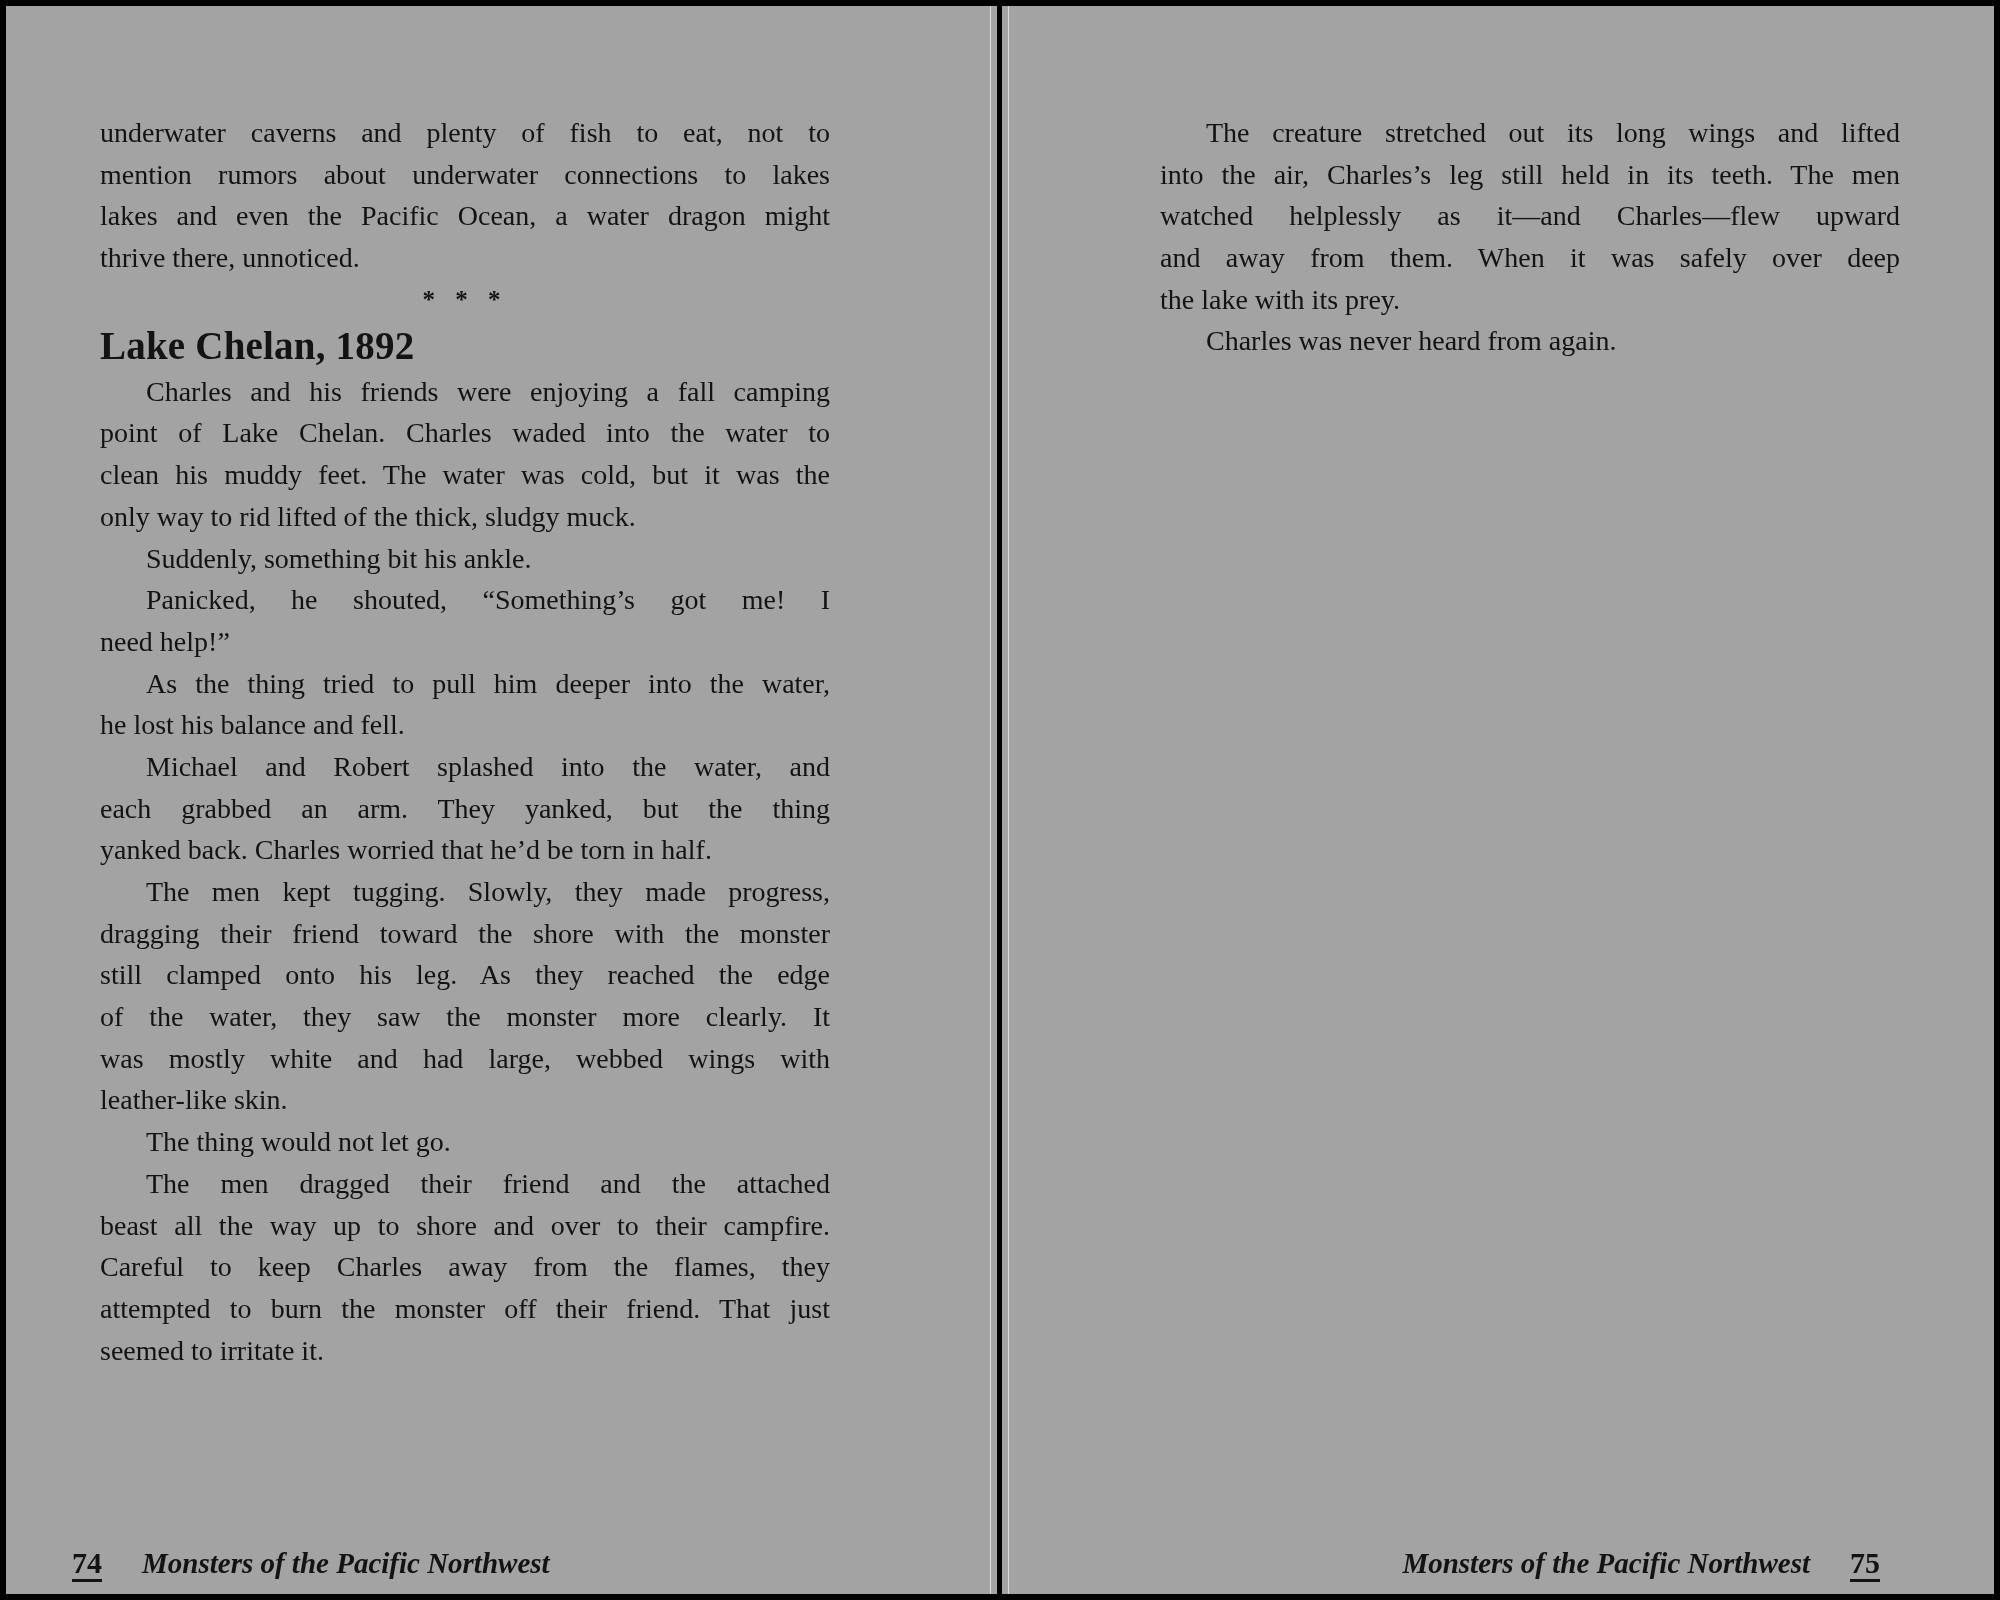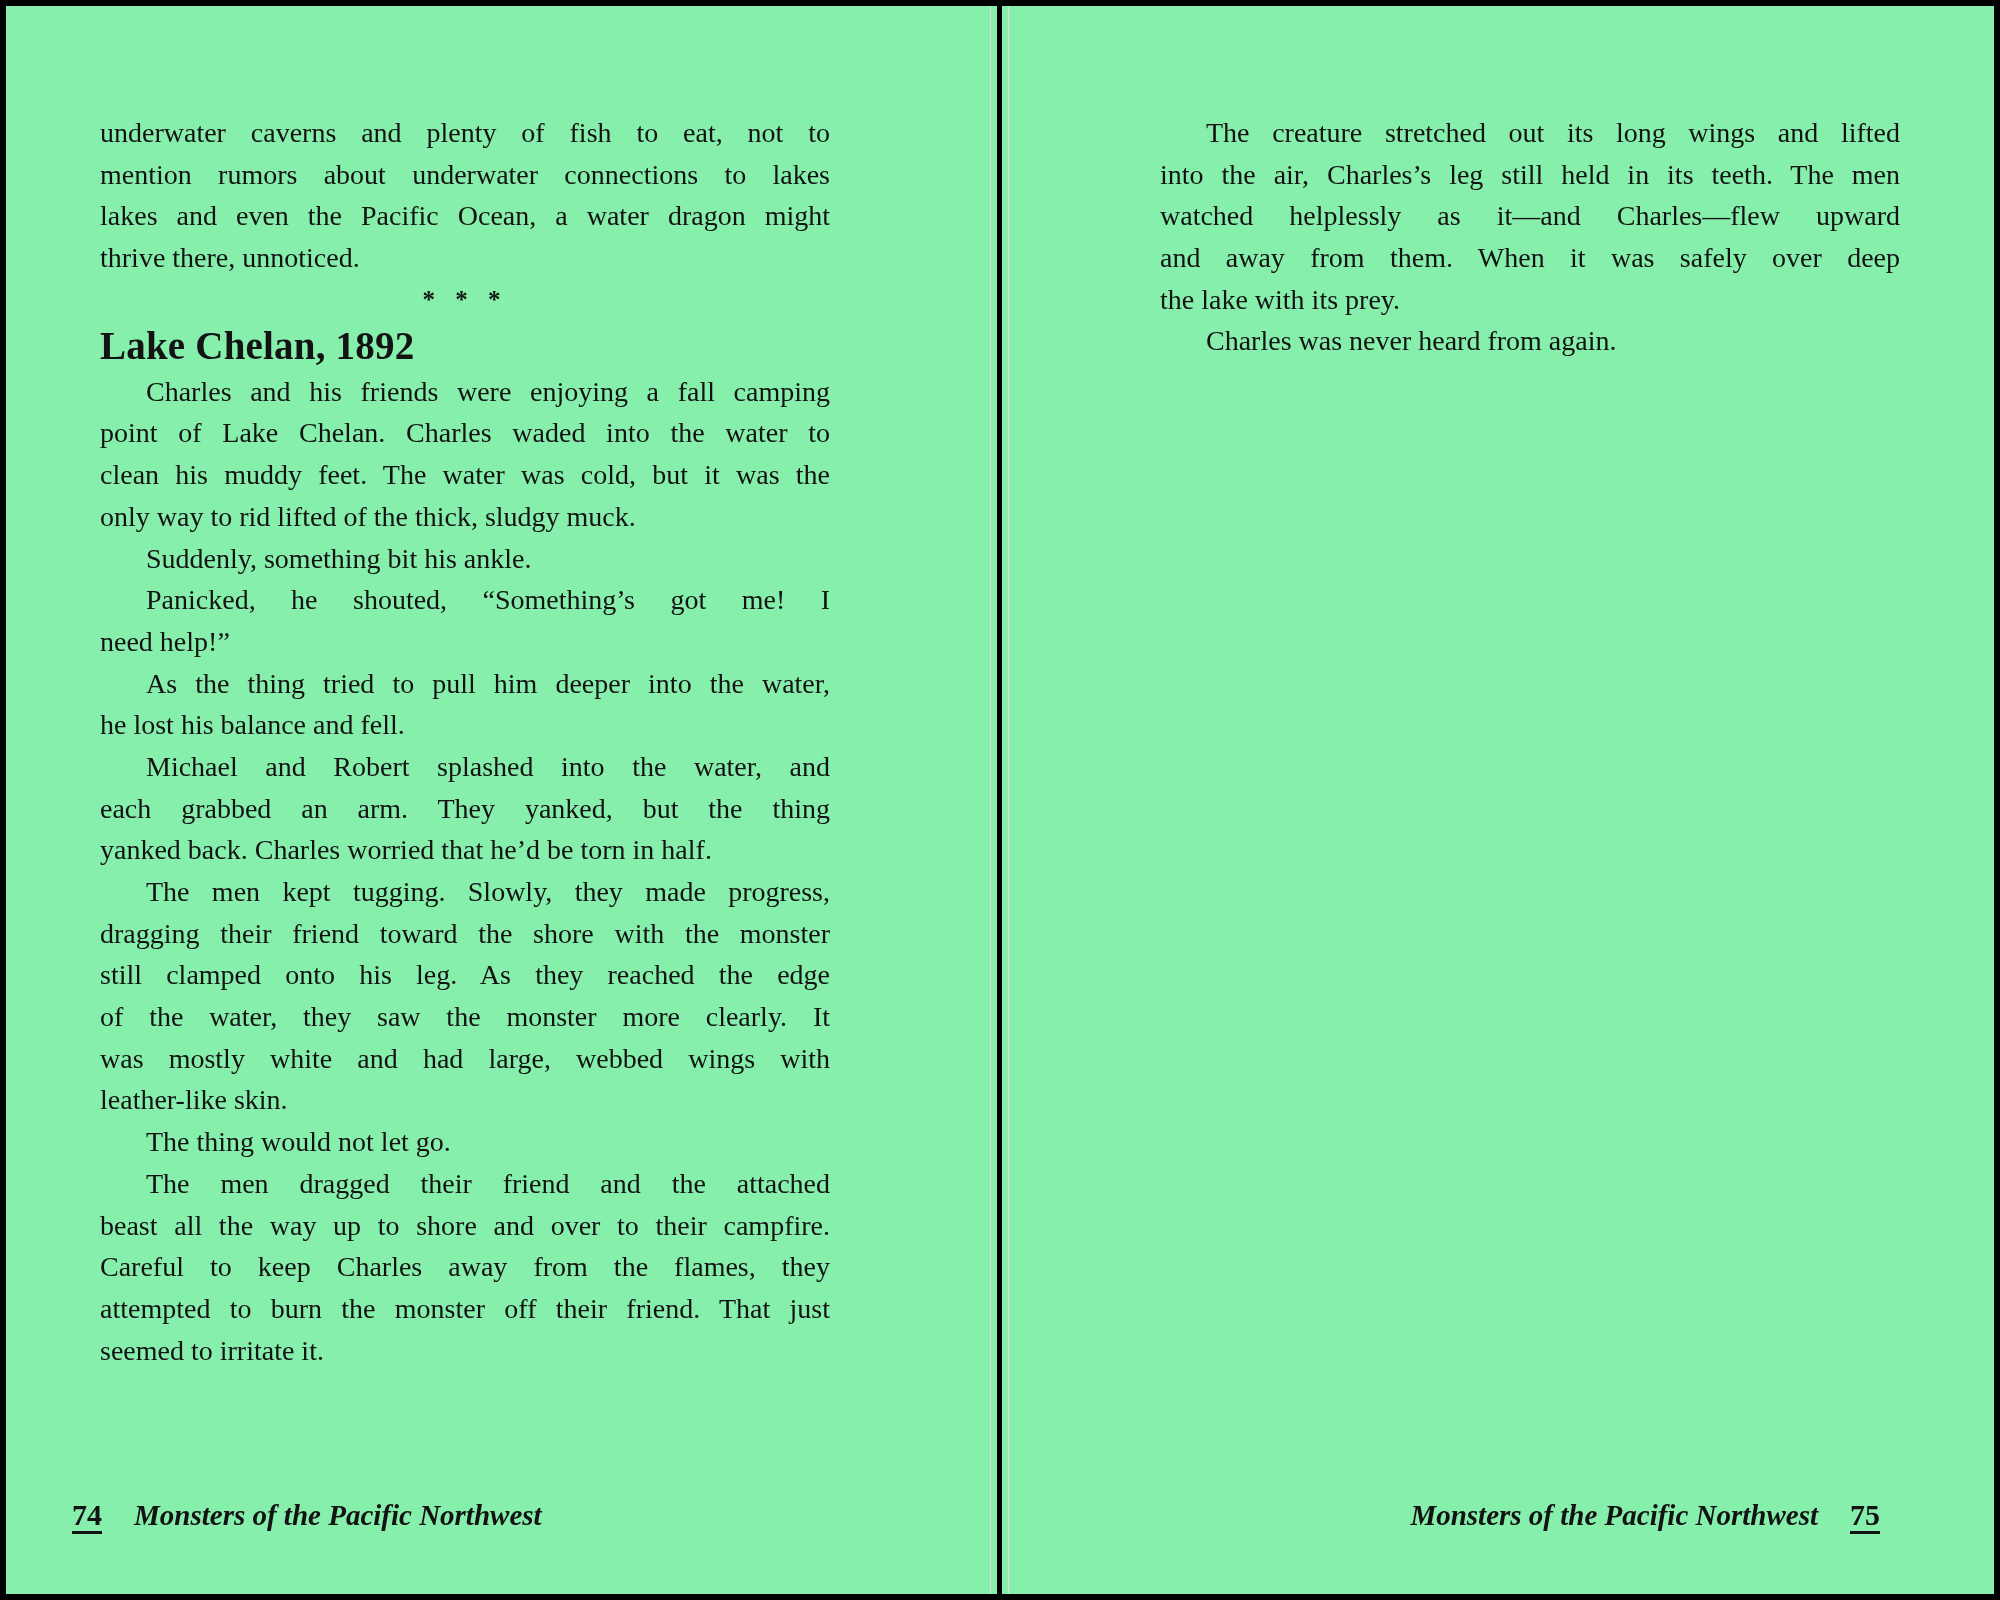--- a/index.html
+++ b/index.html
@@ -12,21 +12,21 @@
     height: 1600px;
     font-family: "Liberation Serif", serif;
     color: #131313;
   }
   .book {
     position: relative;
     width: 2000px;
     height: 1600px;
     box-sizing: border-box;
     border: 6px solid #000000;
-    background: #86efac;
+    background: #a3a3a3;
     overflow: hidden;
   }
   .spine {
     position: absolute;
     top: 0;
     bottom: 0;
     left: calc(50% - 3px);
     width: 5px;
     background: #000000;
   }
@@ -84,24 +84,24 @@
     height: 50px;
     line-height: 50px;
     font-size: 39px;
     font-weight: 700;
     text-align: left;
     letter-spacing: 0.2px;
   }
 
   .footer {
     position: absolute;
-    top: 1494px;
+    top: 1542px;
     display: flex;
     align-items: baseline;
-    gap: 32px;
+    gap: 40px;
     white-space: nowrap;
   }
   .page.left  .footer { left: 66px; }
   .page.right .footer { right: 61px; flex-direction: row; }
 
   .pagenum {
     font-size: 30px;
     font-weight: 700;
     border-bottom: 3px solid #131313;
     padding-bottom: 1px;

